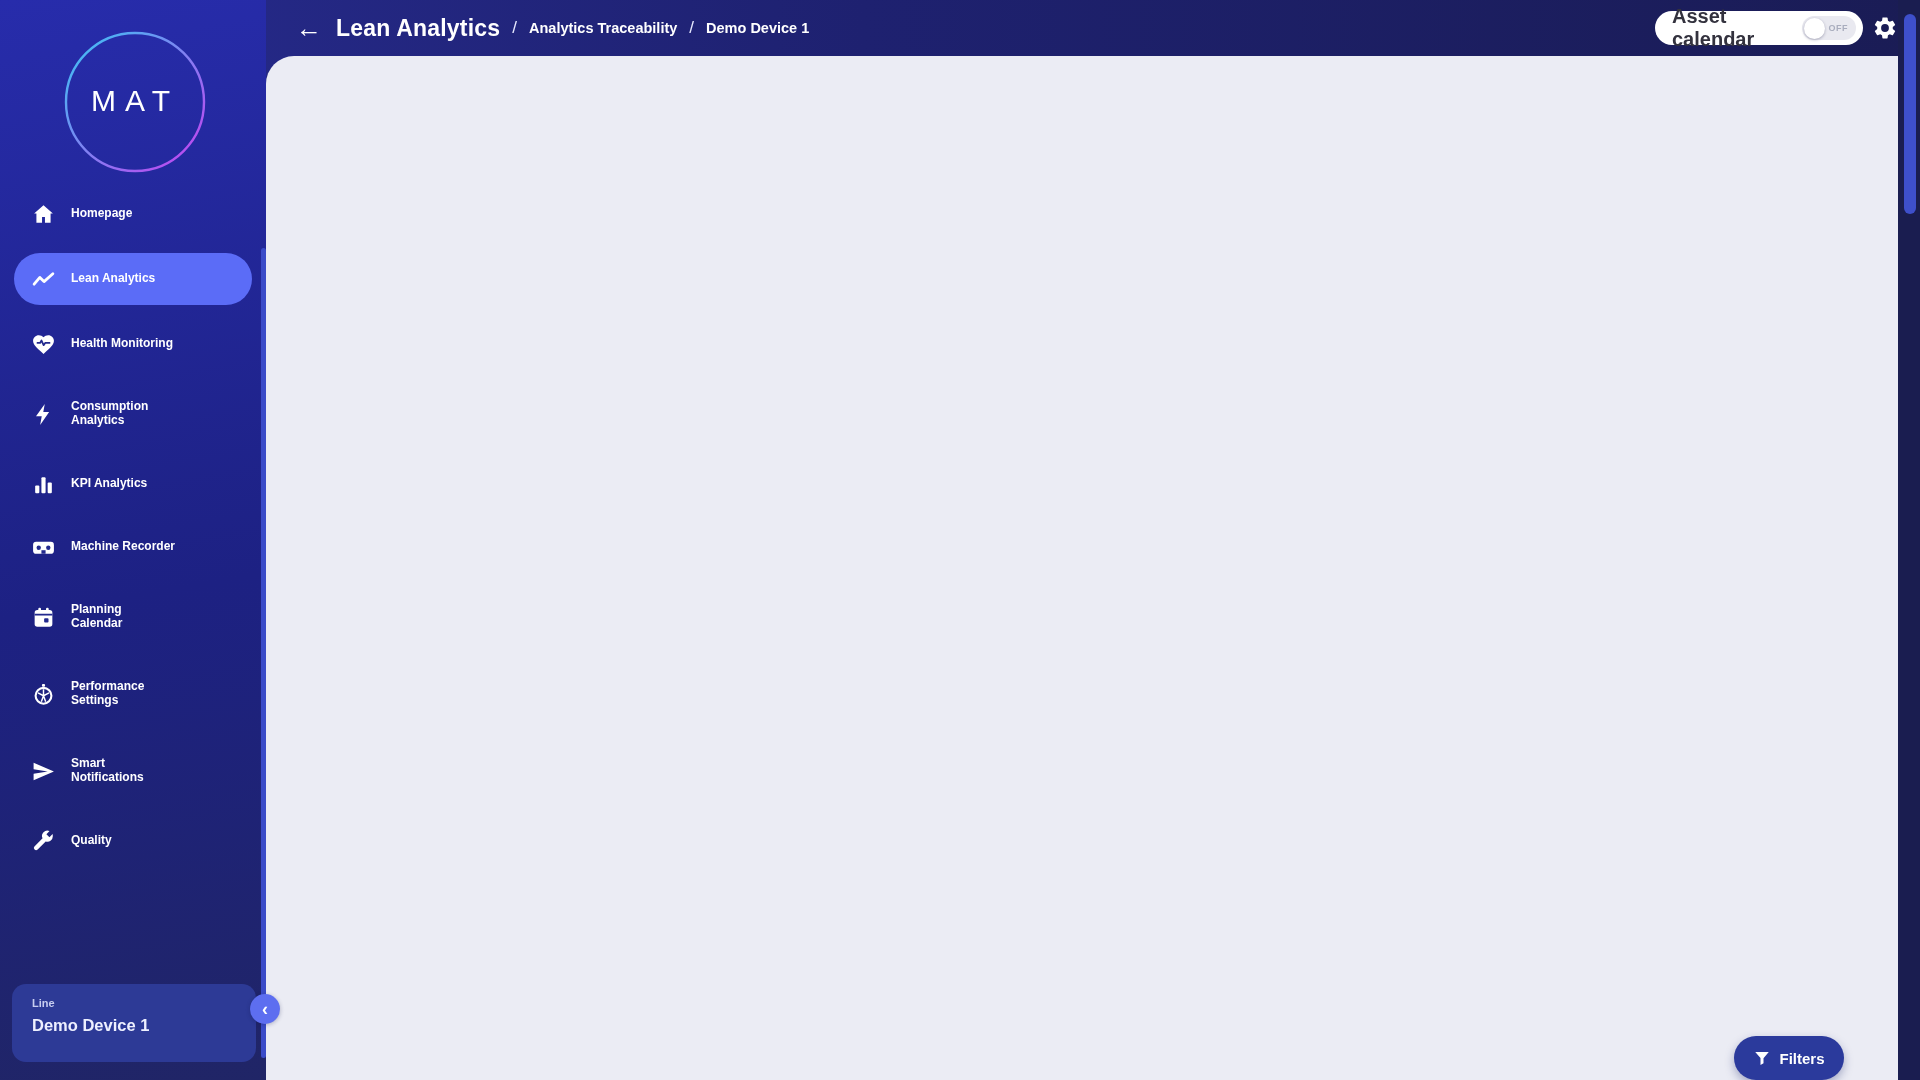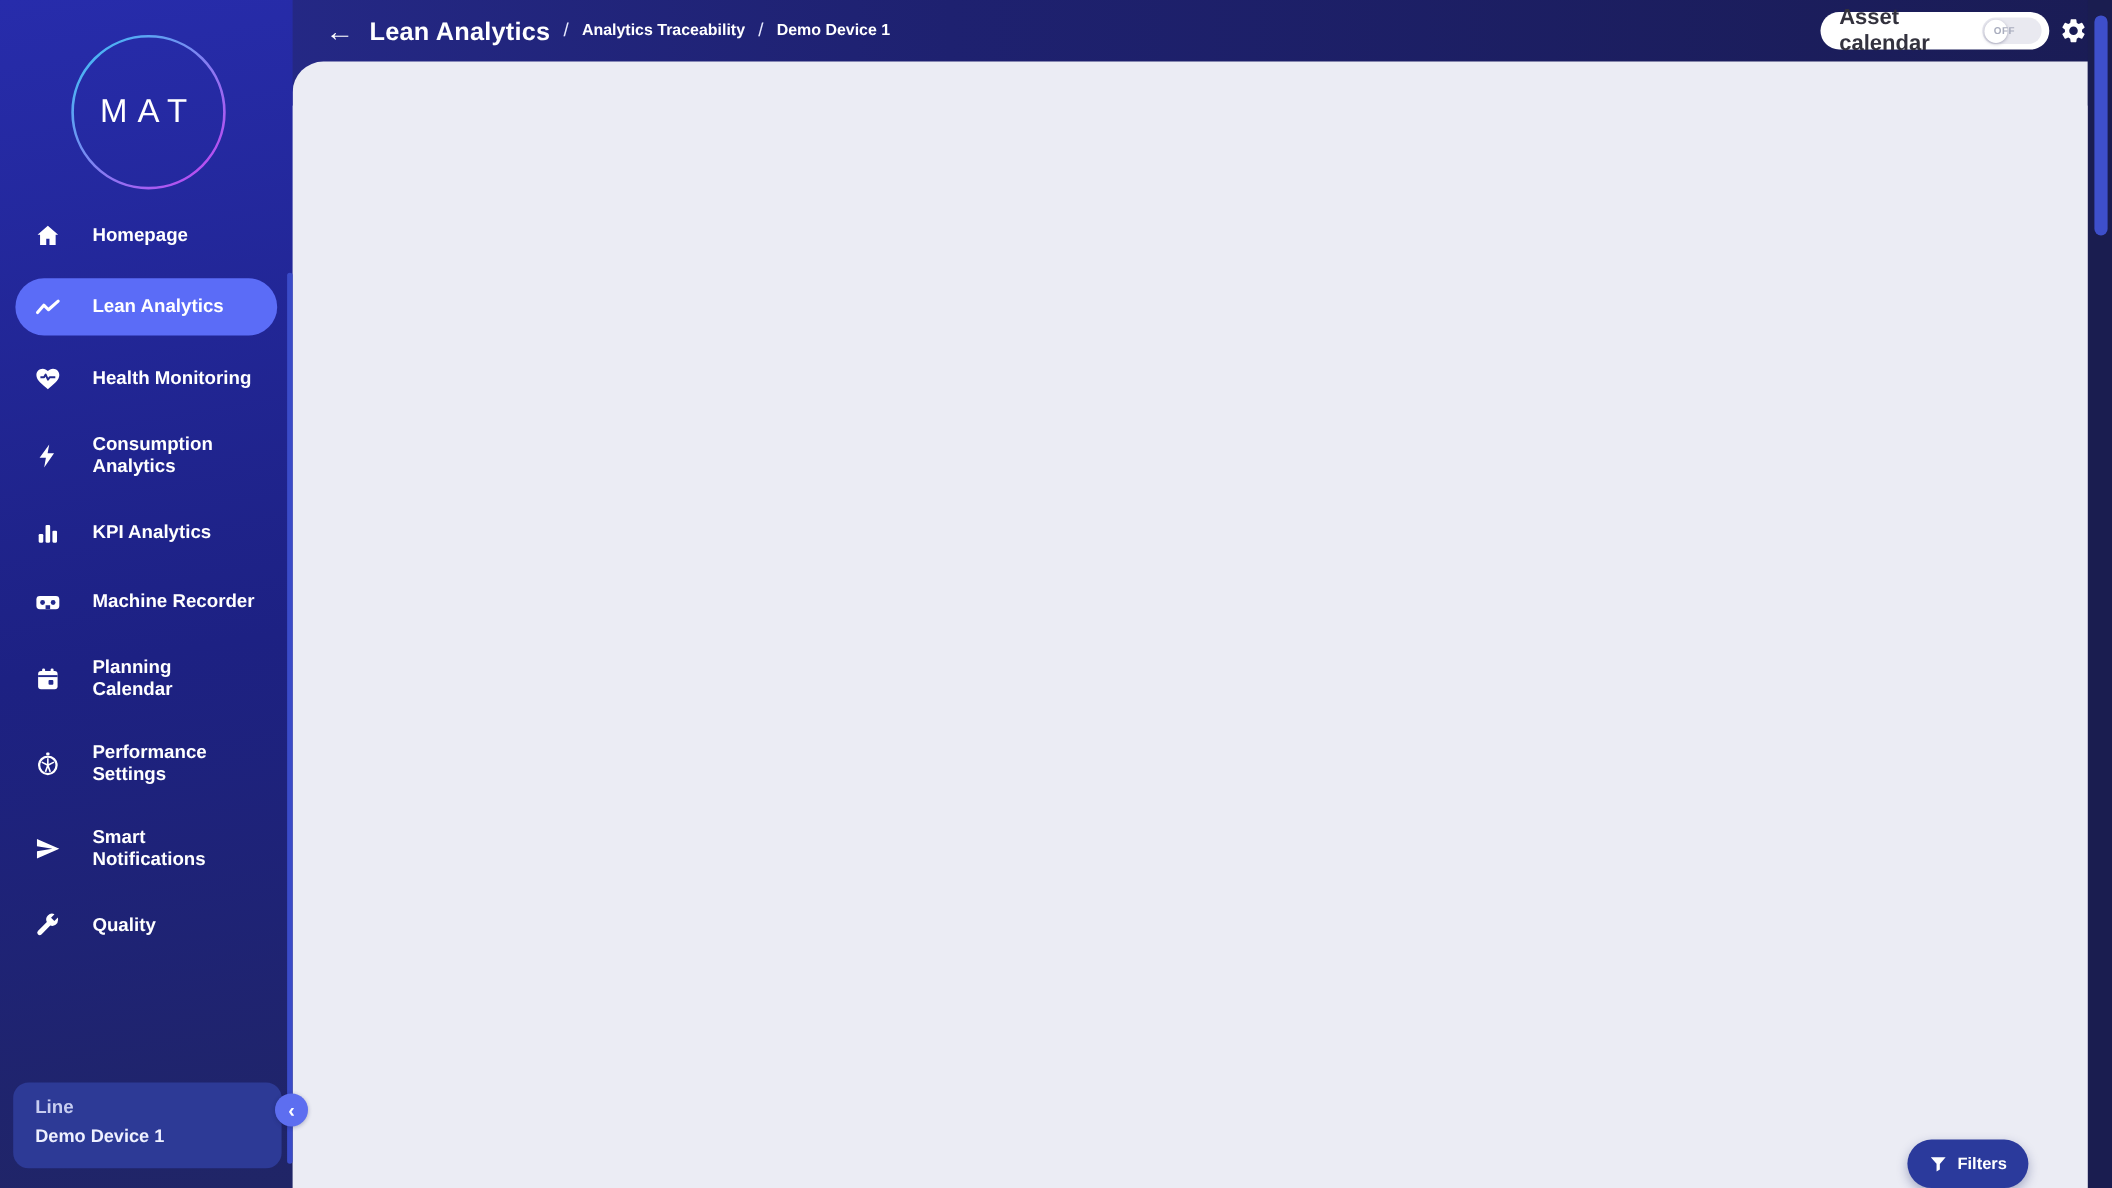--- a/index.html
+++ b/index.html
@@ -14,46 +14,46 @@
   .ttl { color:#fff; font-size:23px; font-weight:800; letter-spacing:.2px; }
   .crumb-sep { color:#e7e9ff; font-size:17px; font-weight:400; }
   .crumb { color:#fff; font-size:14.5px; font-weight:700; }
 
   .asset-pill { position:absolute; left:1655px; top:11px; width:208px; height:34px; background:#fff;
                 border-radius:17px; display:flex; align-items:center; padding:0 7px 0 17px; gap:10px; z-index:5; }
   .asset-label { font-size:20px; font-weight:700; color:#33323e; flex:1; }
   .toggle { position:relative; width:54px; height:24px; background:#e9e9f0; border-radius:12px; cursor:pointer; }
   .knob { position:absolute; left:2px; top:1.5px; width:21px; height:21px; border-radius:50%; background:#fff;
           box-shadow:0 1px 3px rgba(40,40,80,.35); }
-  .toggle-state { position:absolute; right:24px; top:7px; font-size:9px; font-weight:800; color:#a9adbe; letter-spacing:.5px; }
+  .toggle-state { position:absolute; right:8px; top:7px; font-size:9px; font-weight:800; color:#a9adbe; letter-spacing:.5px; }
   .gear { position:absolute; left:1872px; top:15px; width:26px; height:26px; z-index:5; cursor:pointer; }
 
   
   .vstrip { position:absolute; left:1898px; top:0; width:22px; height:1080px; background:#1a1d50; z-index:6; }
   .vthumb { position:absolute; left:6px; top:14px; width:12px; height:200px; border-radius:6px; background:#3e4fcb; }
 
   
   .content { position:absolute; left:266px; top:56px; width:1632px; height:1024px; background:#ebecf4;
              border-top-left-radius:28px; z-index:1; }
 
   
   .sidebar { position:absolute; left:0; top:0; width:266px; height:1080px; z-index:4;
              background:linear-gradient(170deg,#272cab 0%, #1d2183 55%, #202566 100%); }
   .side-scroll { position:absolute; left:261px; top:248px; width:5px; height:810px; border-radius:3px; background:#3a4bc8; }
   .logo { position:absolute; left:63px; top:30px; }
   .menu { position:absolute; left:0; top:190px; right:0; display:flex; flex-direction:column; gap:15px; }
   .mi { display:flex; align-items:center; gap:15px; min-height:48px; padding:0 14px 0 30px; cursor:pointer; }
   .mi.two { min-height:62px; }
   .mi .ic { width:26px; height:26px; flex:none; display:flex; align-items:center; justify-content:center; }
-  .mi .lbl { color:#fff; font-size:17px; font-weight:700; line-height:1.15;margin-left:13px; }
+  .mi .lbl { color:#fff; font-size:12px; font-weight:700; line-height:1.15; }
   .mi.active { background:#5b6cf7; border-radius:28px; margin:0 14px; padding-left:16px; min-height:52px; }
 
   .device-card { position:absolute; left:12px; top:984px; width:244px; height:78px; border-radius:14px;
                  background:#2d3a96; padding:13px 20px; cursor:pointer; }
-  .device-card .dl { font-size:17px; color:#c7cdf0; font-weight:600; }
+  .device-card .dl { font-size:11px; color:#c7cdf0; font-weight:600; }
   .device-card .dn { font-size:16.5px; color:#eef0ff; font-weight:600; margin-top:7px; }
   .collapse-btn { position:absolute; left:250px; top:994px; width:30px; height:30px; border-radius:50%;
                   background:#5d6ef0; color:#fff; display:flex; align-items:center; justify-content:center;
                   font-size:18px; font-weight:800; z-index:7; cursor:pointer; box-shadow:0 1px 4px rgba(20,25,80,.3); }
 
   
   .card { position:absolute; background:#fff; border-radius:16px; box-shadow:0 2px 8px rgba(35,40,95,.05); }
   .range-card { display:flex; align-items:center; padding-left:45px; gap:18px; }
   .range-ic { width:46px; height:46px; border-radius:50%; background:#2b3a9c; flex:none;
               display:flex; align-items:center; justify-content:center; cursor:pointer; }

